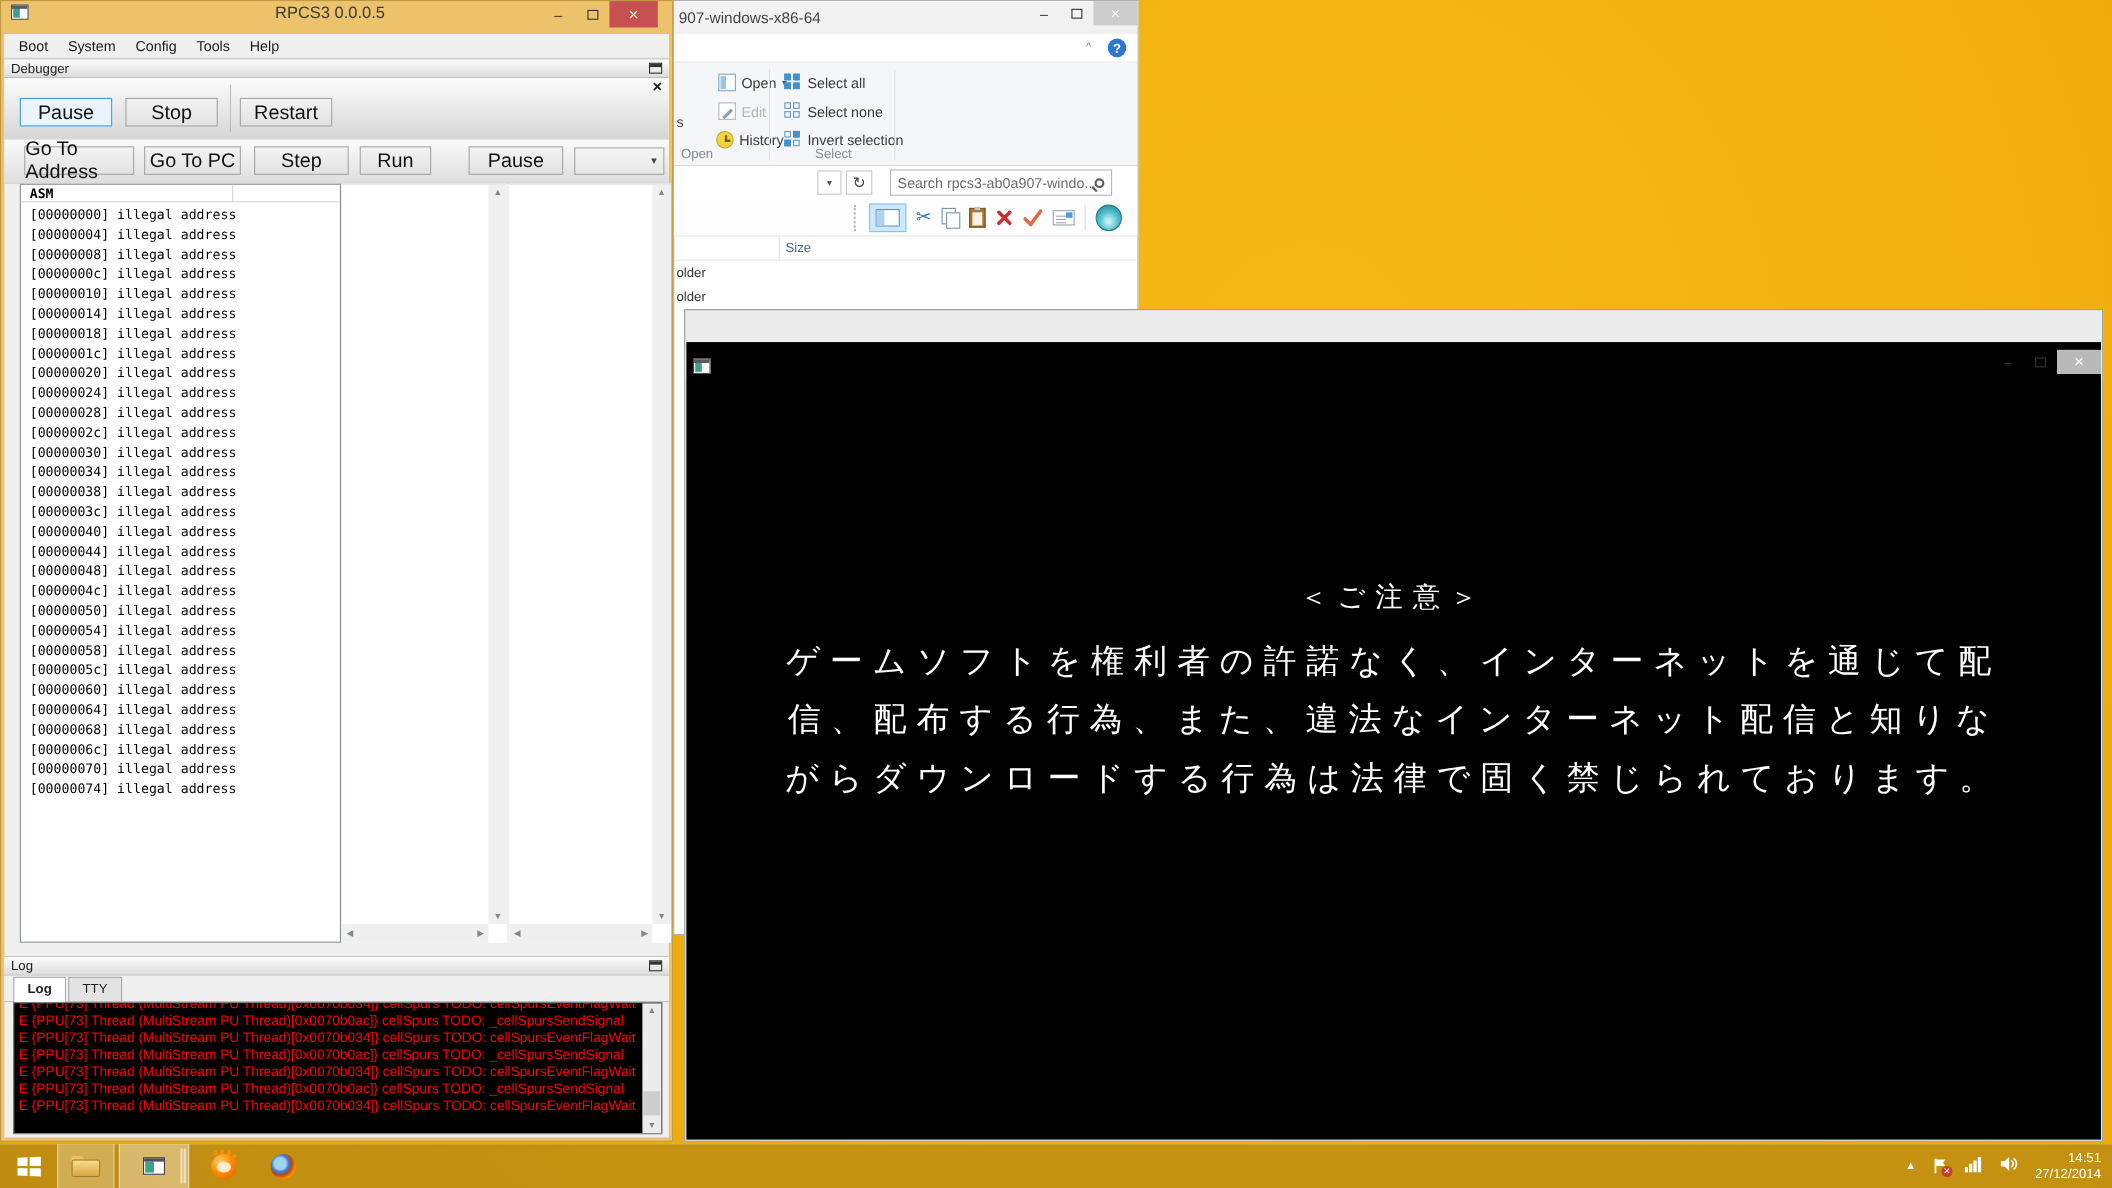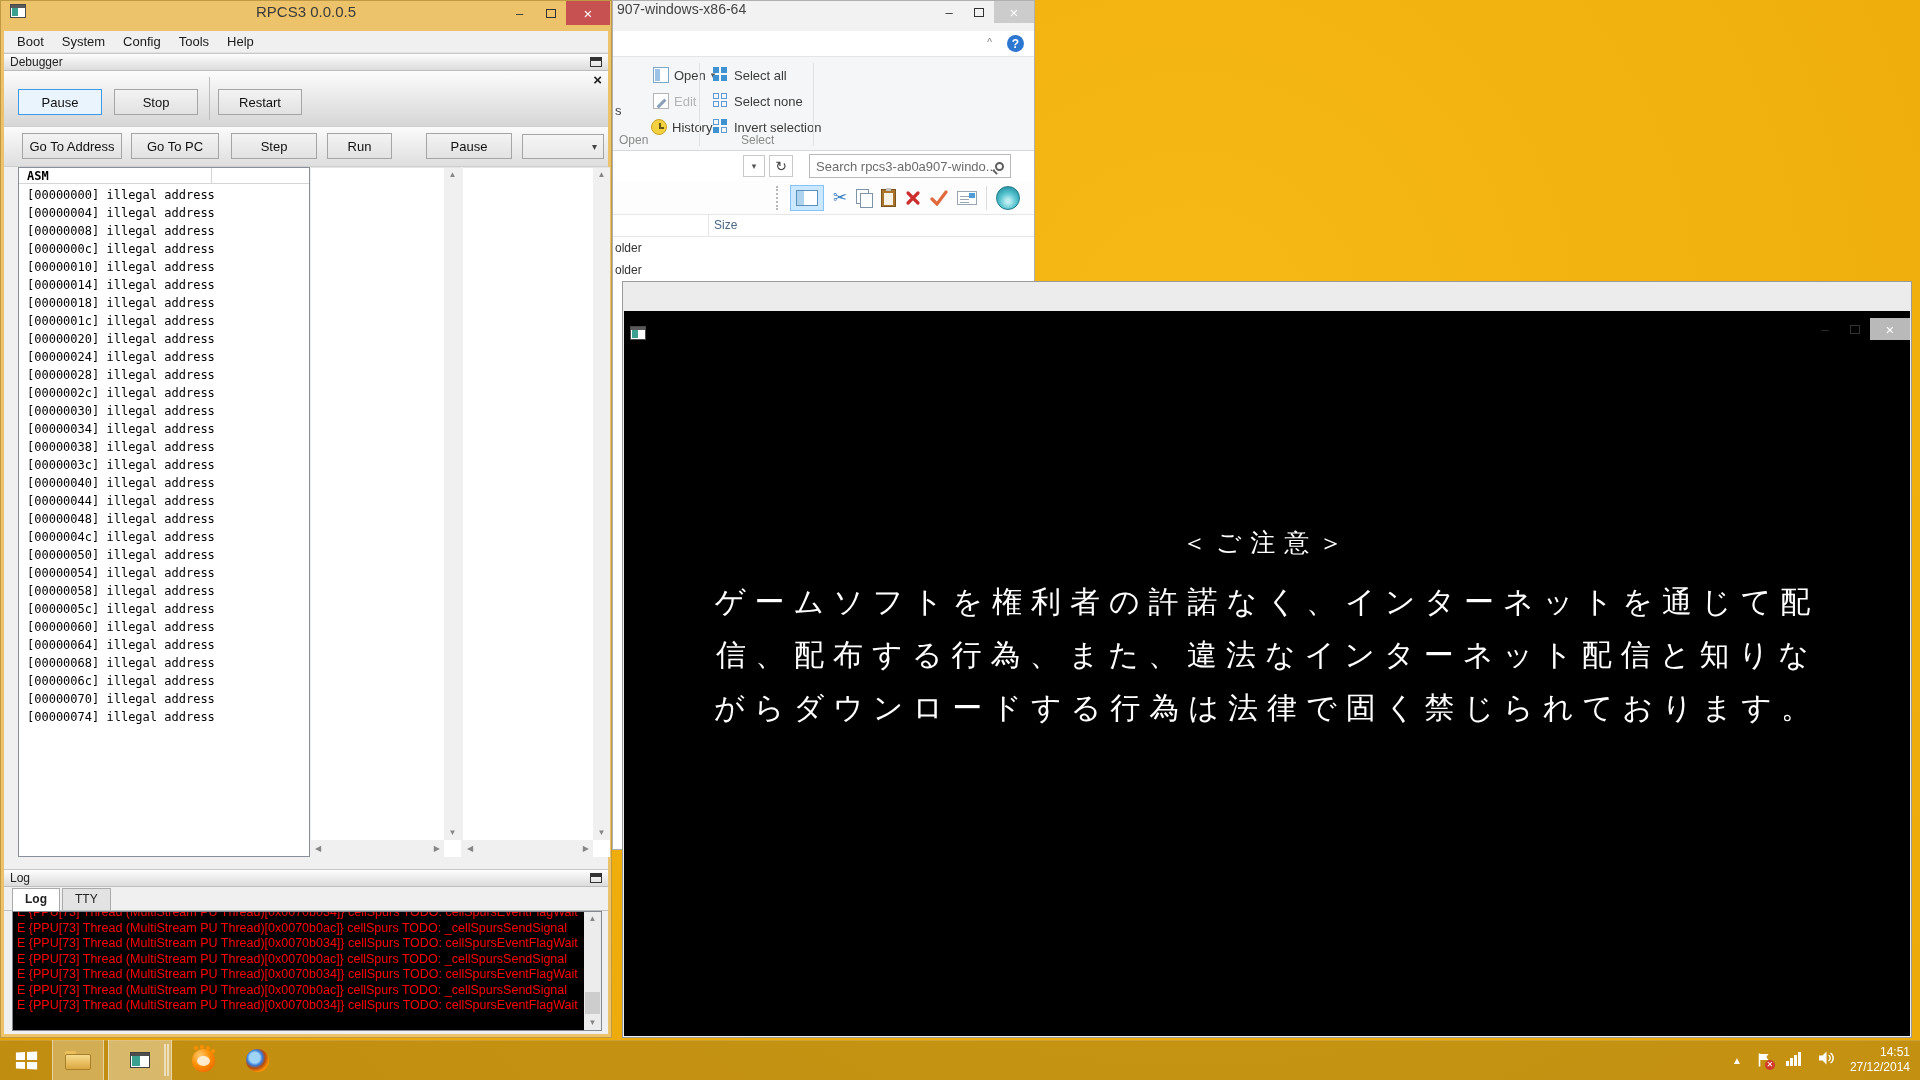--- a/index.html
+++ b/index.html
@@ -12,21 +12,21 @@
   .abs { position:absolute; }
 
   
   .winbtn { display:inline-flex; align-items:center; justify-content:center;
     width:30px; height:22px; font-size:13px; color:#333; }
   .glyph-max { width:10px; height:9px; border:1px solid #333; display:inline-block; }
 
   
   #win-rpcs3 { left:0; top:0; width:612px; height:1038px; background:#ecc36b;
     border:1px solid #c09a42; z-index:30; }
-  .r-titlebar { left:0; top:0; right:0; height:20px; display:flex; align-items:center; }
+  .r-titlebar { left:0; top:0; right:12px; height:20px; display:flex; align-items:center; }
   .r-title { position:absolute; left:0; right:0; text-align:center; font-size:15px; color:#3a3a3a; }
   .app-icon { width:16px; height:14px; background:#fff; border:1px solid #4a4a4a; margin-left:9px; position:relative; z-index:2;}
   .app-icon::before { content:""; position:absolute; left:1px; top:1px; bottom:1px; width:6px; background:#3aa08f; }
   .app-icon::after { content:""; position:absolute; left:0; top:0; right:0; height:3px; background:#5a5a5a; }
   .r-controls { position:absolute; right:1px; top:0; display:flex; height:24px; z-index:2;}
   .r-controls .winbtn { height:24px; width:31px; }
   .btn-close-red { background:#c75050; color:#fff !important; width:44px !important; font-size:15px; }
   .r-content { left:3px; right:3px; top:30px; bottom:3px; background:#f0f0f0; }
 
   .r-menubar { left:0; top:0; right:0; height:22px; background:#f0f0f0; display:flex; align-items:center; padding-left:4px; border-bottom:1px solid #e2e2e2;}
@@ -37,21 +37,21 @@
   .float-icon { width:12px; height:10px; border:1px solid #333; position:relative; }
   .float-icon::before { content:""; position:absolute; left:0; right:0; top:0; height:3px; background:#333; }
   .x-small { font-size:15px; color:#222; line-height:10px; font-weight:bold; }
 
   #dbg-header { left:0; top:22px; right:0; height:18px; }
   #dbg-strip1 { left:0; top:40px; right:0; height:56px; background:linear-gradient(#fcfcfc,#d6d6d6); border-bottom:1px solid #cfcfcf; }
   #dbg-close { position:absolute; right:6px; top:4px; }
   .sep-v { position:absolute; top:6px; bottom:6px; width:1px; background:#bdbdbd; }
 
   .win-btn { position:absolute; height:26px; background:linear-gradient(#f3f3f3,#e2e2e2); border:1px solid #a5a5a5;
-    font-size:13px; color:#111; display:flex; align-items:center; justify-content:center; }
+    font-size:18px; color:#111; display:flex; align-items:center; justify-content:center; }
   .win-btn.focused { border:1px solid #3c9ae8; background:#e9f4fc; }
 
   #dbg-strip2 { left:0; top:96px; right:0; height:40px; background:linear-gradient(#fbfbfb,#dedede); border-bottom:1px solid #cfcfcf;}
   .combo { position:absolute; height:25px; background:linear-gradient(#f5f5f5,#e8e8e8); border:1px solid #a5a5a5;
     display:flex; align-items:center; justify-content:flex-end; padding-right:6px; font-size:10px; color:#444; }
 
   
   #asm-pane { left:14px; top:136px; width:292px; height:690px; background:#fff; border:1px solid #898f99; }
   .asm-header { height:16px; border-bottom:1px solid #d5d5d5; display:flex; align-items:center;
     font-family:"DejaVu Sans Mono",monospace; font-size:12px; font-weight:bold; color:#000; padding-left:8px; position:relative;}
@@ -74,21 +74,21 @@
   .tab.active { background:#fff; font-weight:bold; position:relative; top:1px; padding-bottom:5px;}
   #log-box { left:8px; top:880px; width:590px; height:120px; background:#000; border:1px solid #828790; overflow:hidden; }
   .log-lines { margin-top:-7px; padding-left:4px; }
   .log-line { font-size:12.5px; line-height:15.5px; color:#f00; white-space:nowrap; }
   #log-scroll { position:absolute; right:0; top:0; bottom:0; width:17px; background:#ececec;
     display:flex; flex-direction:column; justify-content:space-between; align-items:center; padding:3px 0;}
   .scroll-thumb { position:absolute; right:1px; bottom:16px; width:15px; height:22px; background:#cdcdcd; }
 
   
   #win-explorer { left:612px; top:0; width:423px; height:850px; background:#fff; border:1px solid #b0b0b0; z-index:10; }
-  .e-titlebar { left:0; top:0; right:0; height:30px; background:#f2f2f2; display:flex; align-items:flex-start; }
+  .e-titlebar { left:0; top:0; right:0; height:30px; background:#f2f2f2; display:flex; align-items:center; }
   .e-title { font-size:14px; color:#444; margin-left:4px; white-space:nowrap; overflow:hidden;}
   .e-controls { position:absolute; right:0; top:0; display:flex; height:24px;}
   .btn-close-grey { background:#cccccc; color:#fff !important; width:40px !important; font-size:15px;}
   .e-tabrow { left:0; top:30px; right:0; height:26px; background:#fff; border-bottom:1px solid #e4e4e4;}
   .help-circle { position:absolute; right:10px; top:4px; width:17px; height:17px; border-radius:50%;
     background:#2e77d0; color:#fff; font-size:12px; font-weight:bold; display:flex; align-items:center; justify-content:center;}
   .ribbon-chevron { position:absolute; right:42px; top:6px; font-size:10px; color:#777; }
   .e-ribbon { left:0; top:56px; right:0; height:94px; background:#f5f6f7; border-bottom:1px solid #d8d9da; }
   .rib-frag { position:absolute; left:2px; top:46px; font-size:13px; color:#444;}
   .rib-item { position:absolute; display:flex; align-items:center; gap:5px; font-size:13px; color:#3b3b3b; height:20px;}

